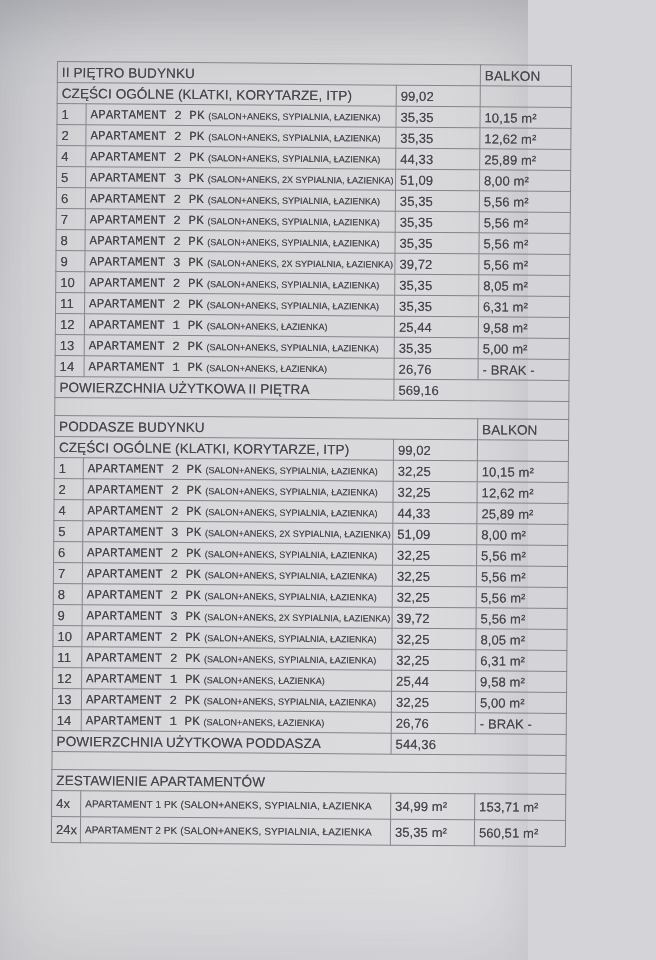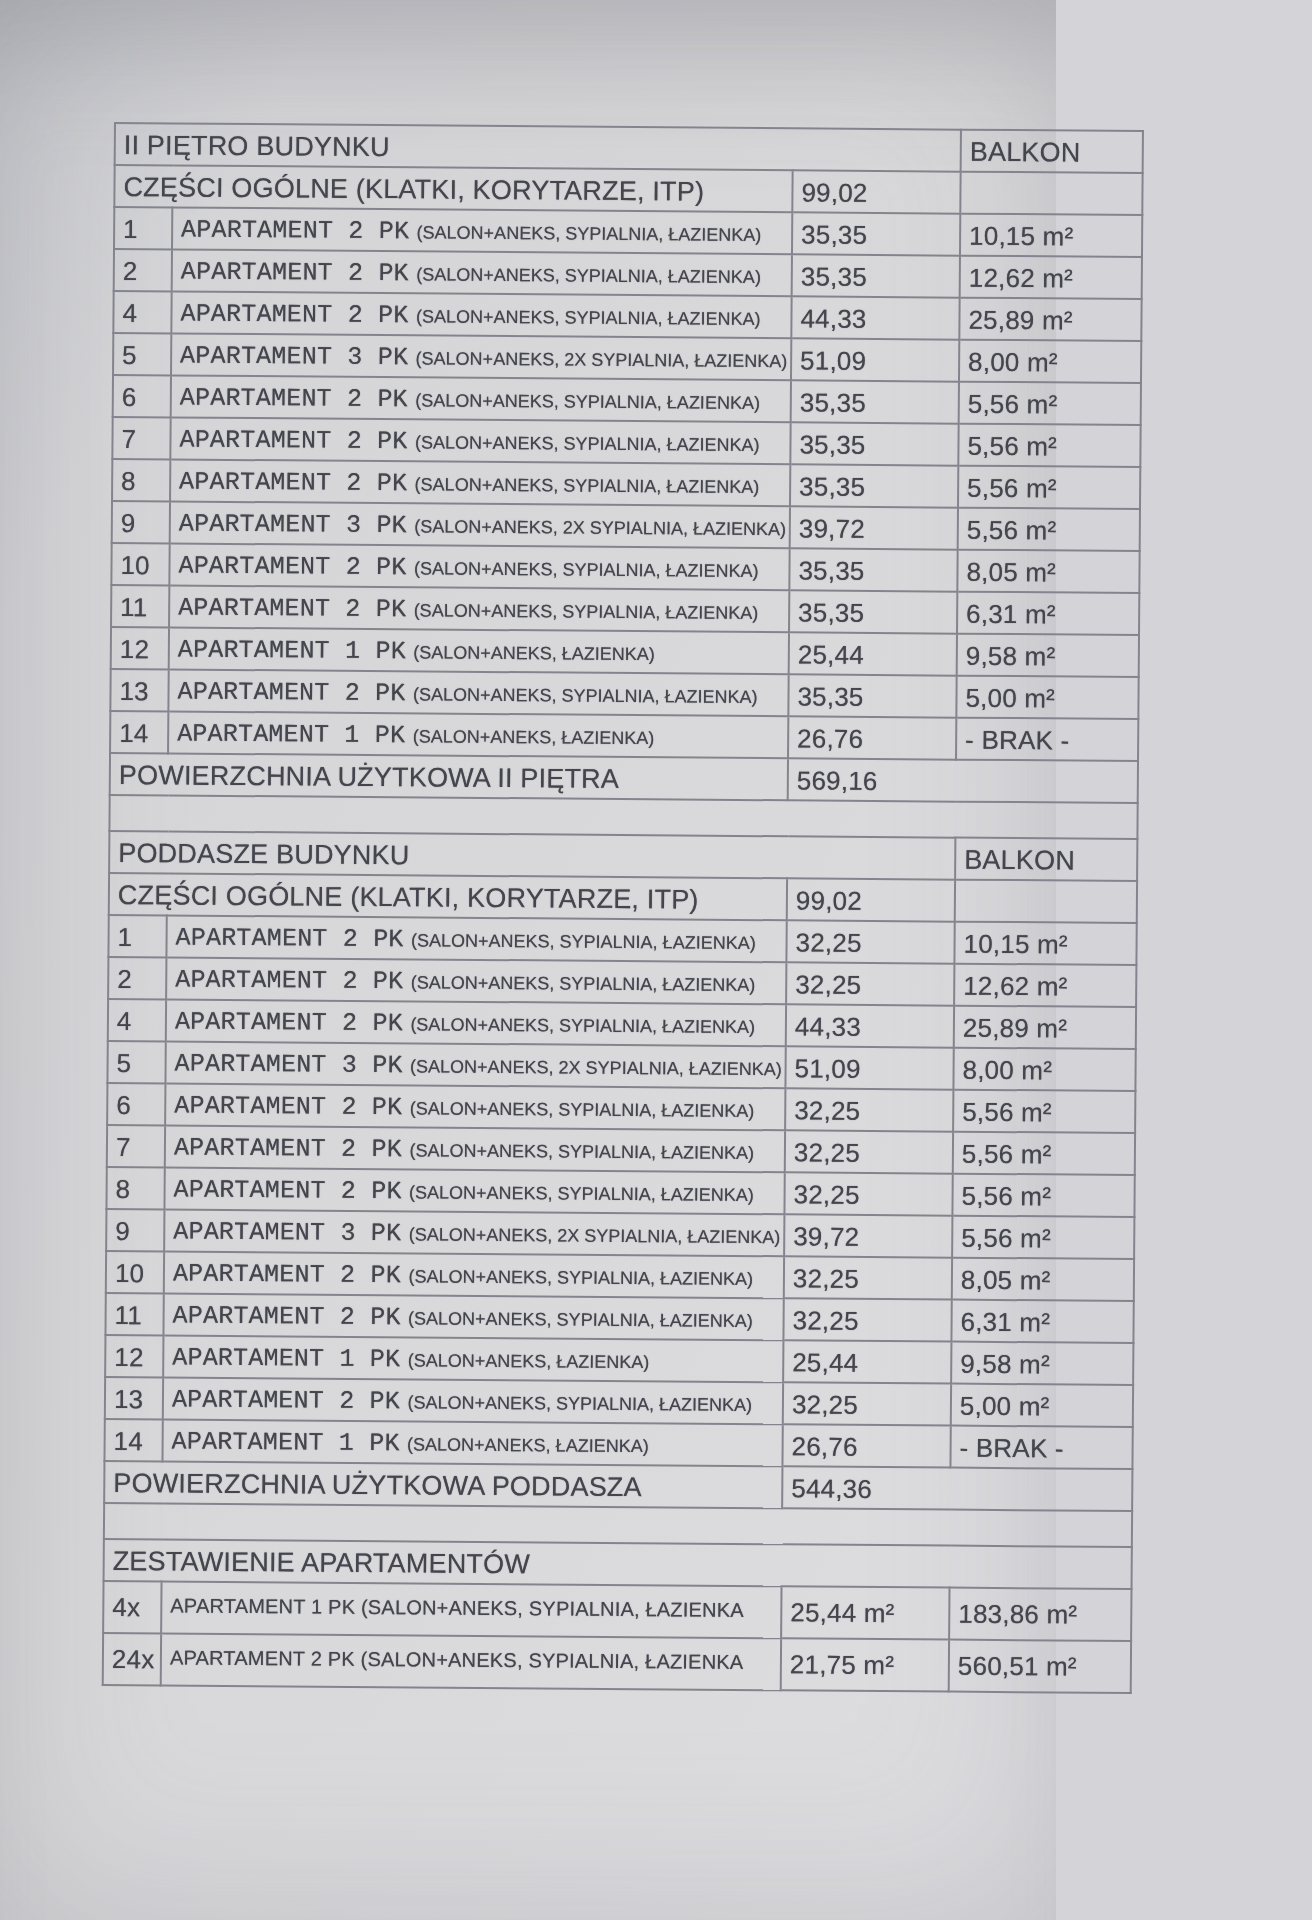--- a/index.html
+++ b/index.html
@@ -237,25 +237,25 @@
           </tr>
           <tr>
             <td colspan="4" class="spacer"></td>
           </tr>
           <tr>
             <td colspan="4" class="sec-title">ZESTAWIENIE APARTAMENTÓW</td>
           </tr>
           <tr class="summary-row">
             <td class="num">4x</td>
             <td class="sum-desc">APARTAMENT 1 PK (SALON+ANEKS, SYPIALNIA, ŁAZIENKA</td>
-            <td>25,44 m²</td>
-            <td>183,86 m²</td>
+            <td>34,99 m²</td>
+            <td>153,71 m²</td>
           </tr>
           <tr class="summary-row">
             <td class="num">24x</td>
             <td class="sum-desc">APARTAMENT 2 PK (SALON+ANEKS, SYPIALNIA, ŁAZIENKA</td>
-            <td>21,75 m²</td>
+            <td>35,35 m²</td>
             <td>560,51 m²</td>
           </tr>
         </tbody>
     </table>
   </div>
 </div>
 
 </body></html>

